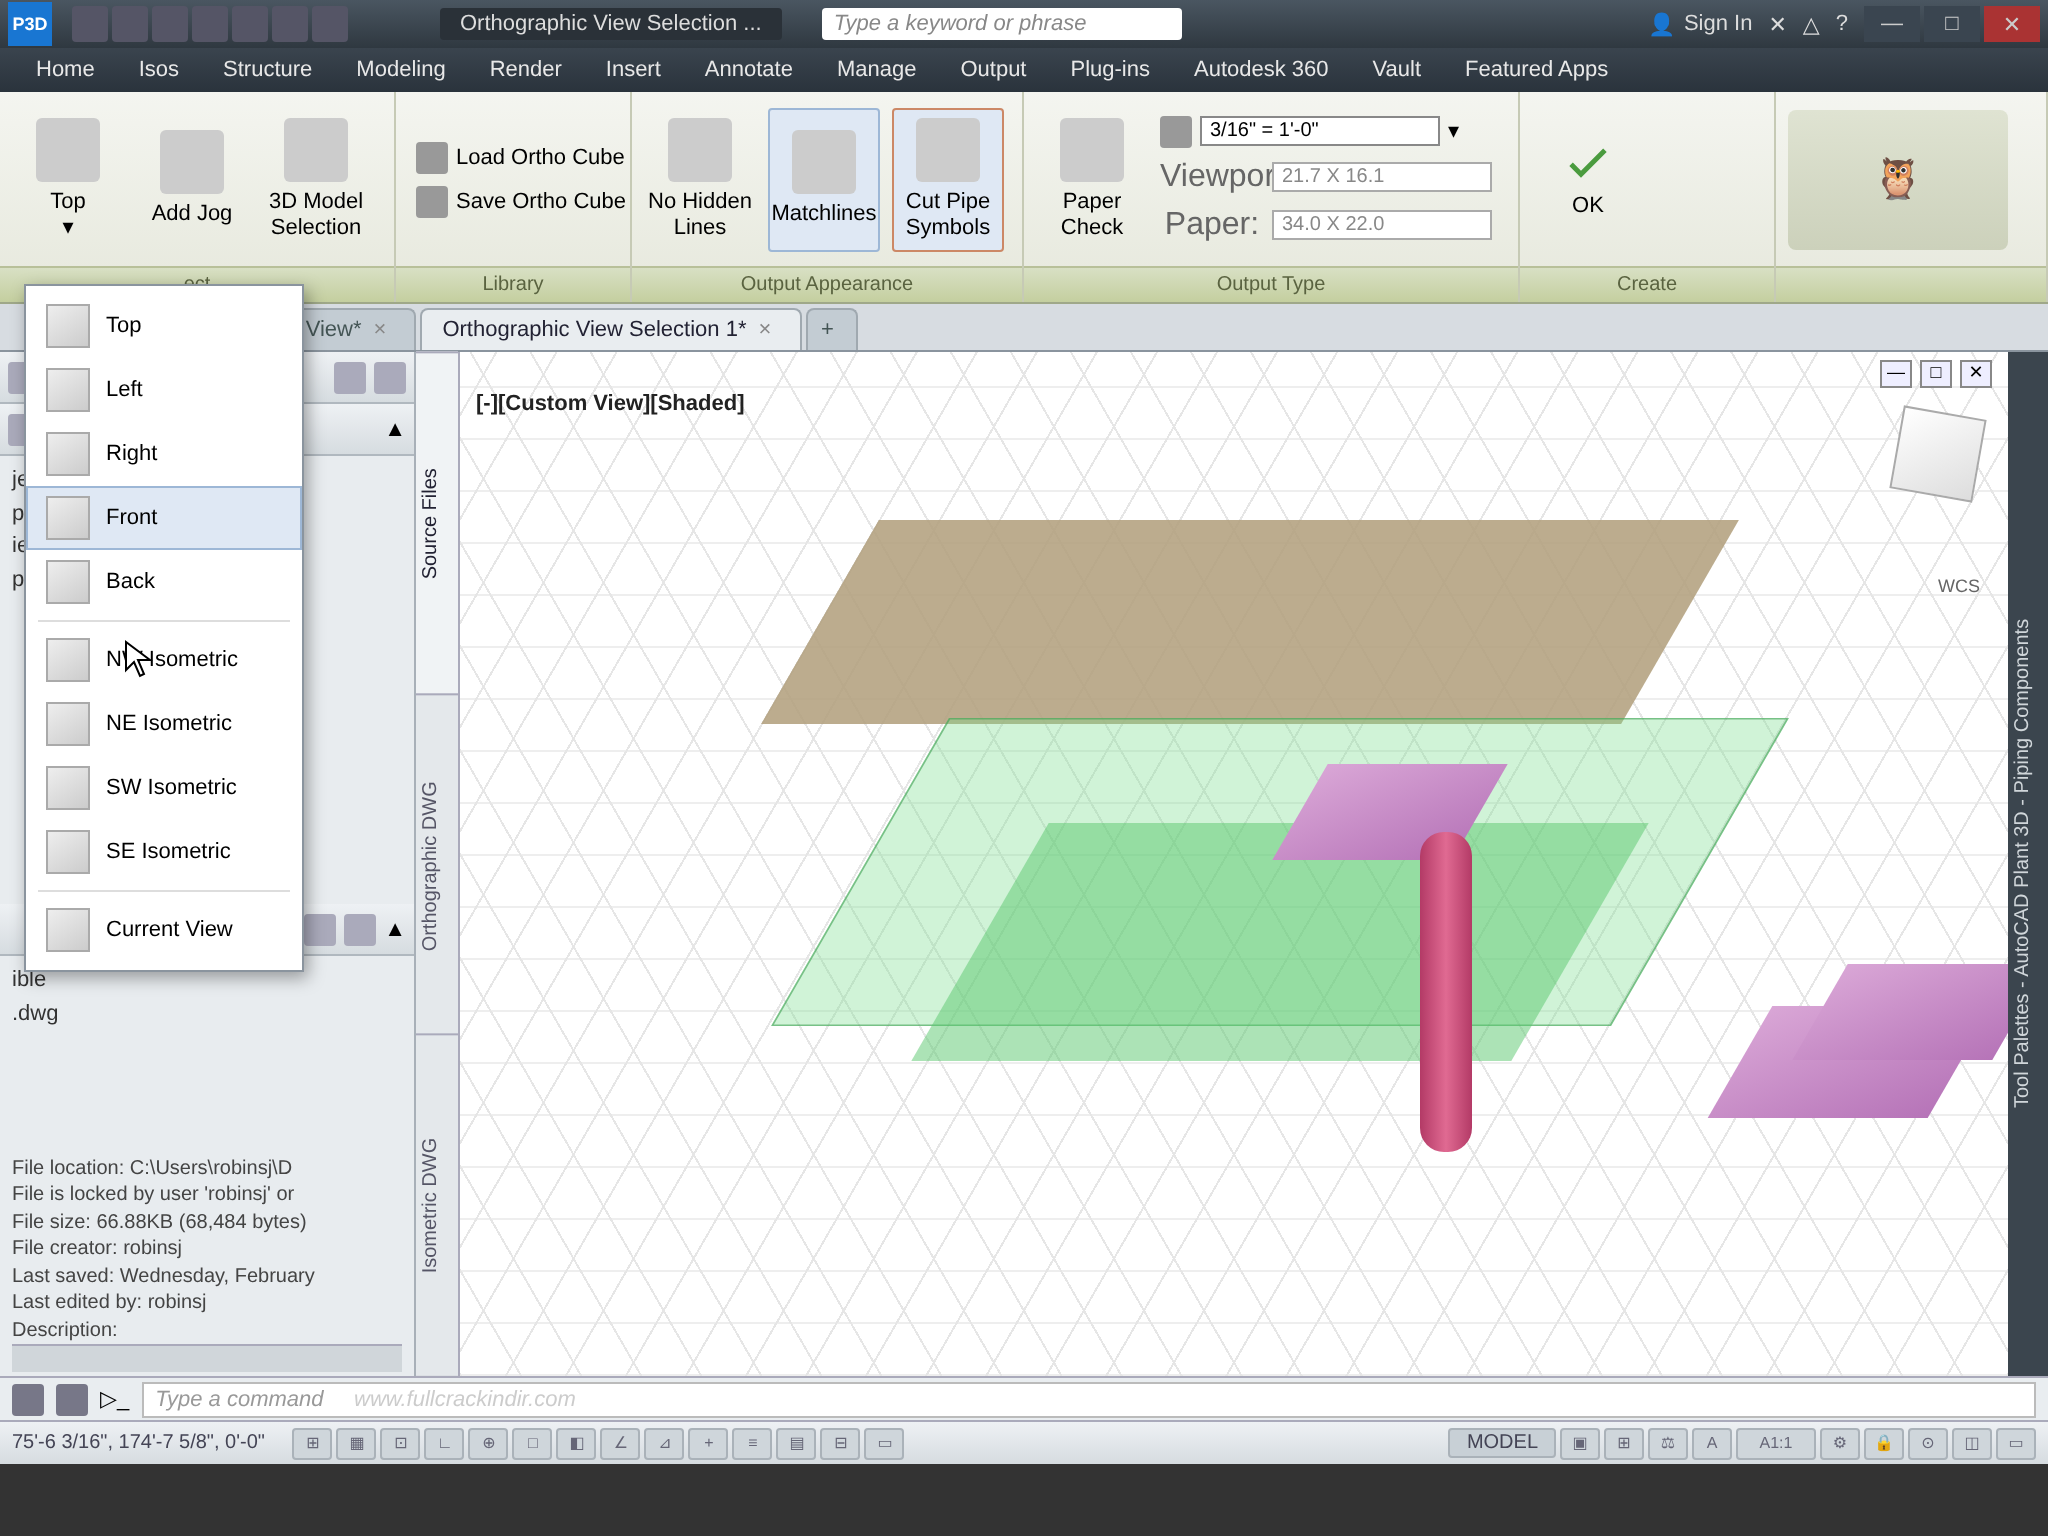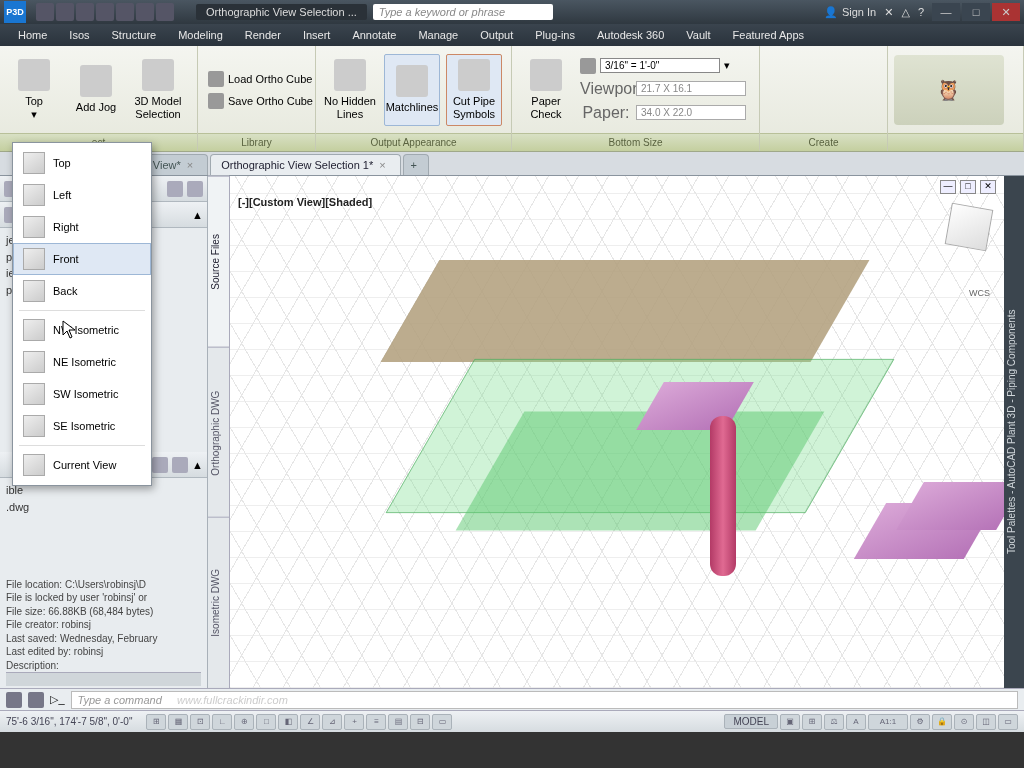--- a/index.html
+++ b/index.html
@@ -3,22 +3,22 @@
 <meta charset="utf-8">
 <style>
 * { margin:0; padding:0; box-sizing:border-box; font-family:"Segoe UI",Tahoma,sans-serif; }
 body { width:1024px; height:768px; background:#333; overflow:hidden; font-size:11px; }
 
 
 .titlebar { height:24px; background:linear-gradient(#4a5661,#2f3840); display:flex; align-items:center; color:#ddd; }
 .app-icon { width:22px; height:22px; background:#1976d2; color:#fff; display:flex; align-items:center; justify-content:center; font-weight:bold; font-size:9px; margin:0 4px; }
 .qat { display:flex; gap:2px; padding:0 6px; }
 .qat-btn { width:18px; height:18px; background:#556; border-radius:2px; }
-.title-text { flex:0 0 auto; background:#2a3138; padding:2px 10px; border-radius:2px; margin-left:16px; font-size:11px; }
-.search-box { flex:0 0 180px; background:#fff; color:#888; padding:2px 6px; border-radius:2px; margin-left:6px; font-style:italic; font-size:11px; }
+.title-text { flex:0 0 auto; background:#2a3138; padding:2px 10px; border-radius:2px; margin-left:40px; font-size:11px; }
+.search-box { flex:0 0 180px; background:#fff; color:#888; padding:2px 6px; border-radius:2px; margin-left:20px; font-style:italic; font-size:11px; }
 .title-right { margin-left:auto; display:flex; align-items:center; gap:8px; padding-right:4px; }
 .signin { display:flex; align-items:center; gap:4px; }
 .win-btns { display:flex; gap:2px; }
 .win-btn { width:28px; height:18px; background:#3a4550; display:flex; align-items:center; justify-content:center; color:#ccc; }
 .win-btn.close { background:#a33; }
 
 
 .menubar { height:22px; background:linear-gradient(#3a444e,#2a333c); display:flex; align-items:center; color:#e8e8e8; padding:0 8px; gap:2px; }
 .menu-tab { padding:3px 10px; cursor:pointer;text-align:right; }
 
@@ -221,24 +221,30 @@
         <div class="field-row">
             <label>Viewport:</label>
             <div class="val">21.7 X 16.1</div>
           </div>
         <div class="field-row">
             <label>Paper:</label>
             <div class="val">34.0 X 22.0</div>
           </div>
       </div>
     </div>
-    <div class="rg-title">Bottom Size</div>
+    <div class="rg-title">Output Type</div>
   </div>
   <div class="ribbon-group" style="width:128px">
     <div class="rg-body">
+      <div class="big-btn ok-btn">
+          <svg viewBox="0 0 24 24">
+            <path fill="#4a9b3e" d="M20 6L9 17l-5-5 1.5-1.5L9 14l9.5-9.5z"></path>
+          </svg>
+          <span>OK</span>
+        </div>
     </div>
     <div class="rg-title">Create</div>
   </div>
   <div class="ribbon-group" style="flex:1">
       <div class="rg-body">
         <div class="owl">🦉</div>
       </div>
       <div class="rg-title"></div>
     </div>
 </div>

